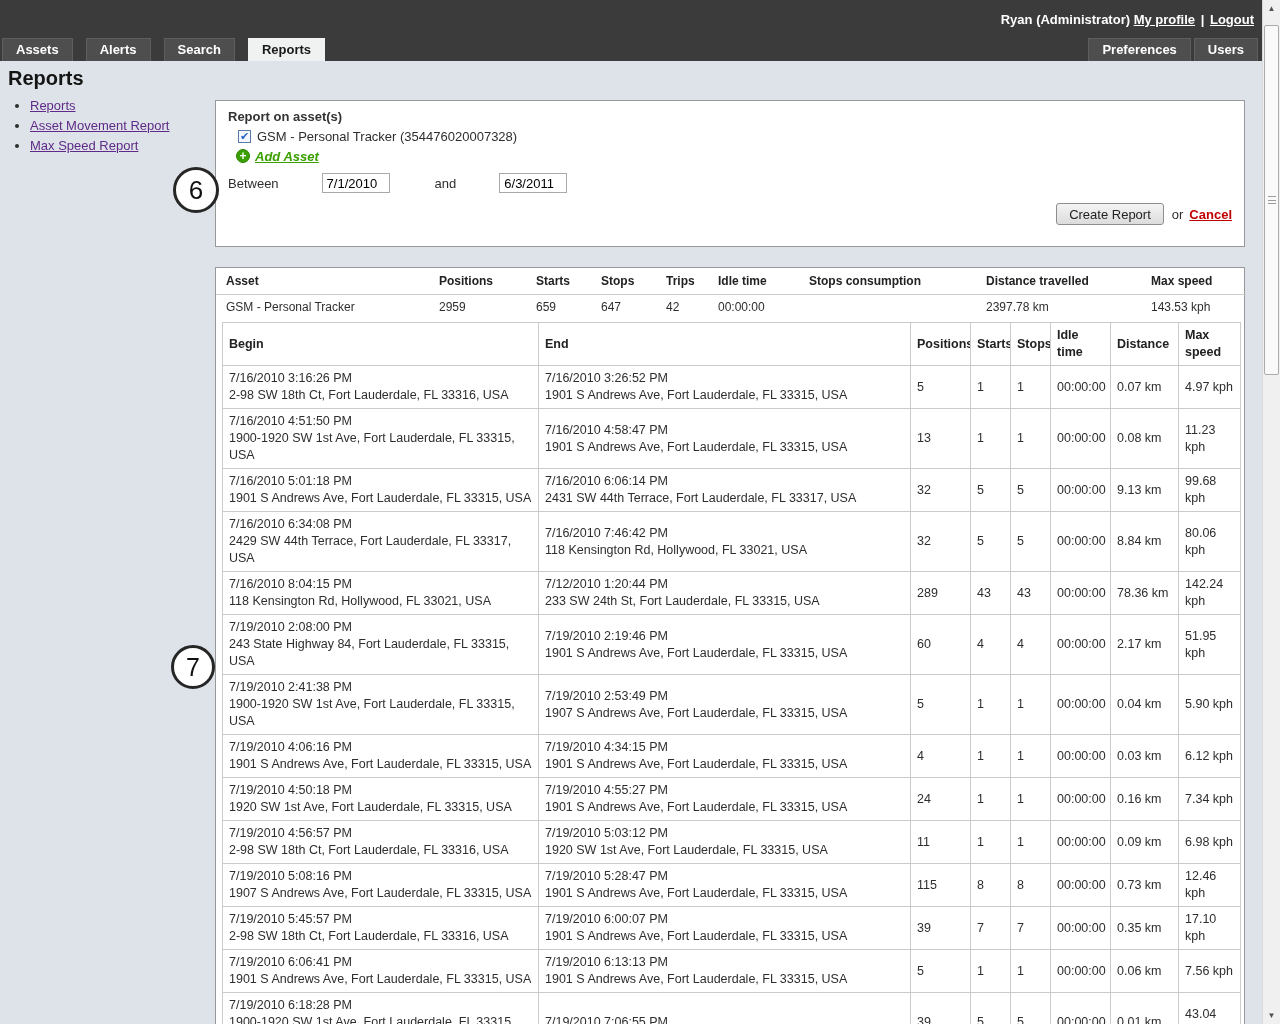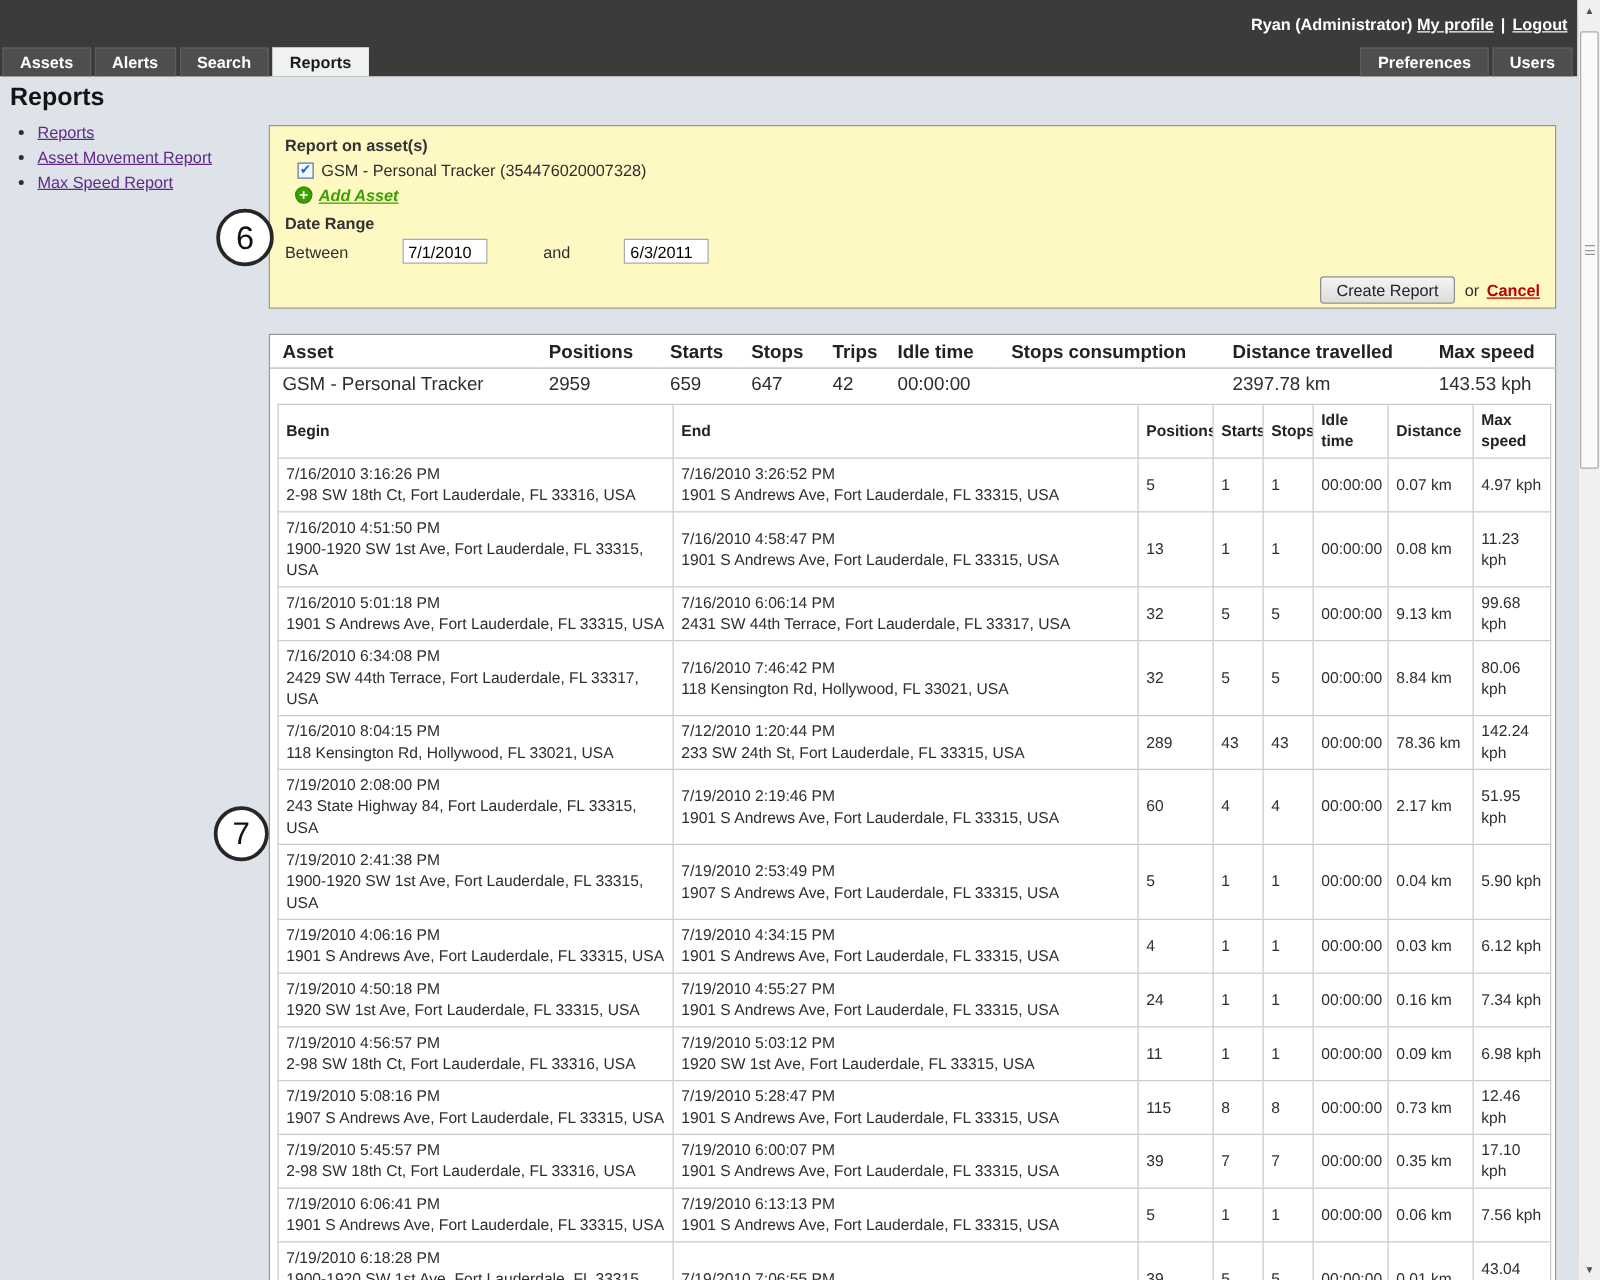--- a/index.html
+++ b/index.html
@@ -17,21 +17,21 @@
     position: absolute; left: 0; top: 0; width: 1262px; height: 61px;
     background: #3b3b3b;
   }
   .userbar {
     position: absolute; top: 12px; right: 8px;
     color: #ffffff; font-size: 13px; font-weight: bold;
   }
   .userbar a { color: #ffffff; text-decoration: underline; cursor: pointer; }
   .userbar .sep { font-weight: bold; padding: 0 2px; }
 
-  .tabs-left { position: absolute; left: 2px; bottom: 0; display: flex; gap: 3px; border-radius: 11px; }
+  .tabs-left { position: absolute; left: 2px; bottom: 0; display: flex; gap: 13px; border-radius: 11px; }
   .tabs-right { position: absolute; right: 4px; bottom: 0; display: flex; gap: 3px; justify-content: flex-end; }
   .tab {
     height: 23px; padding: 3px 13px 0 13px;
     background: #4e4e4e; border: 1px solid #5e5e5e; border-bottom: none;
     color: #ffffff; font-size: 13px; font-weight: bold; cursor: pointer;
     white-space: nowrap;
   }
   .tab.active {
     background: #f0f1f1; border-color: #f0f1f1; color: #1a1a1a;
   }
@@ -42,21 +42,21 @@
     font-size: 20px; font-weight: bold; color: #141414;
   }
   .sidebar { position: absolute; left: 14px; top: 98px; width: 190px; }
   .sidebar ul { list-style: disc; margin-left: 16px; }
   .sidebar li { margin-bottom: 5px; font-size: 13px; }
   .sidebar a { color: #5f2a87; text-decoration: underline; cursor: pointer; }
 
   
   .form-panel {
     position: absolute; left: 215px; top: 100px; width: 1030px; height: 147px;
-    background: #fef9c3; border: 1px solid #989898;
+    background: #ffffff; border: 1px solid #989898;
     padding: 8px 12px; font-size: 13px;
   }
   .form-label { font-weight: bold; color: #333; margin-bottom: 3px; }
   .asset-row { display: flex; align-items: center; margin: 3px 0 2px 10px; height: 18px; }
   .checkbox {
     width: 13px; height: 13px; border: 1px solid #5779a7; background: #f4f8fd;
     display: inline-flex; align-items: center; justify-content: center;
     font-size: 11px; line-height: 11px; color: #2a66c9; margin-right: 6px; cursor: pointer;
   }
   .addasset-row { display: flex; align-items: center; margin: 2px 0 6px 8px; height: 18px; }
@@ -82,21 +82,21 @@
     font-family: "Liberation Sans", sans-serif; font-size: 13px; color: #222; cursor: pointer;
   }
   .cancel-link { color: #c00000; font-weight: bold; text-decoration: underline; margin-left: 6px; cursor: pointer; }
 
   
   .report-area {
     position: absolute; left: 215px; top: 267px; width: 1030px; height: 790px;
     background: #ffffff; border: 1px solid #989898;
   }
   table { border-collapse: collapse; }
-  .summary-table { width: 100%; table-layout: fixed; font-size: 15px; }
+  .summary-table { width: 100%; table-layout: fixed; font-size: 12px; }
   .summary-table th {
     text-align: left; font-weight: bold; color: #222;
     padding: 5px 4px 4px 10px; border-bottom: 1px solid #cbcbcb; height: 26px;
   }
   .summary-table td { padding: 4px 4px 4px 10px; height: 25px; color: #2e2e2e; }
 
   .detail-table {
     width: 1016px; margin: 3px 6px 6px 6px; table-layout: fixed; font-size: 12.5px;
   }
   .detail-table th, .detail-table td {
@@ -179,21 +179,20 @@
     <div class="asset-row">
       <span class="checkbox">
           <span>✔</span>
         </span>
       <span>GSM - Personal Tracker (354476020007328)</span>
     </div>
     <div class="addasset-row">
       <span class="add-icon">+</span>
       <a class="add-link">Add Asset</a>
     </div>
-    <div class="form-label">Date Range</div>
     <div class="daterange-row">
       <span class="lbl">Between</span>
       <input class="date-input" type="text" value="7/1/2010" style="">
       <span class="lbl">and</span>
       <input class="date-input" type="text" value="6/3/2011" style="">
     </div>
     <div class="buttons-row">
       <button class="btn">Create Report</button>
       <span>or</span>
       <a class="cancel-link">Cancel</a>

